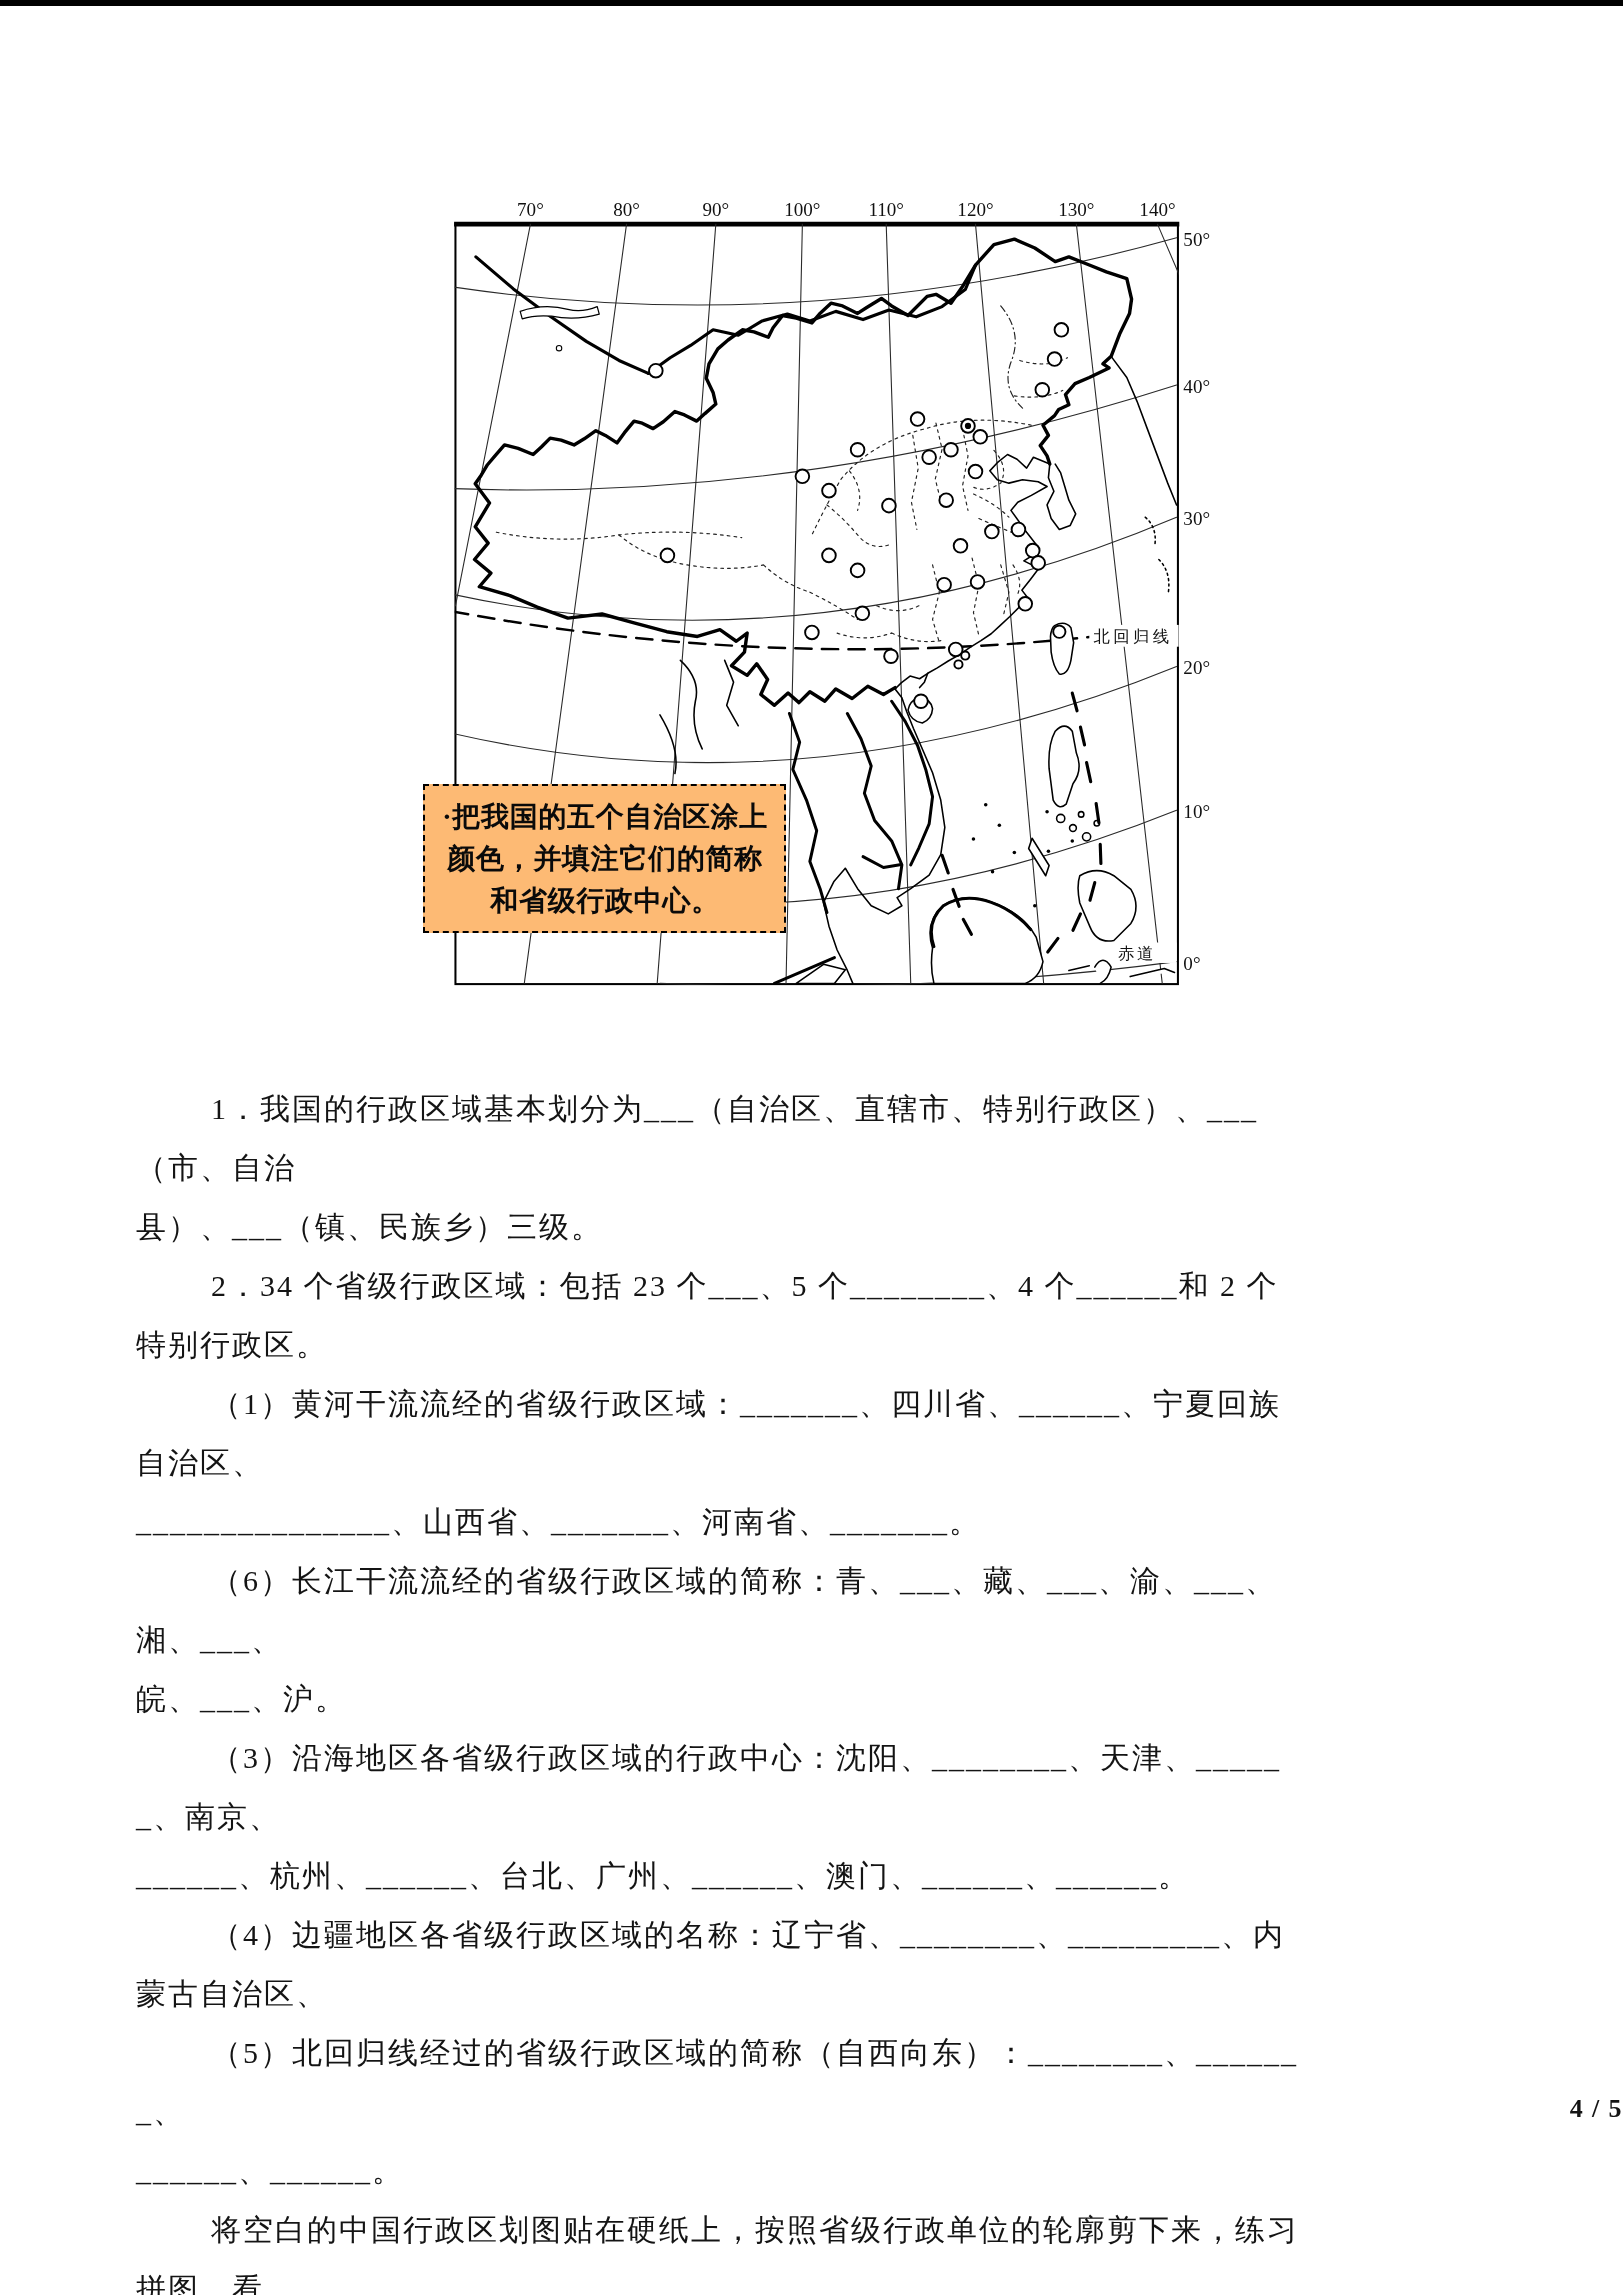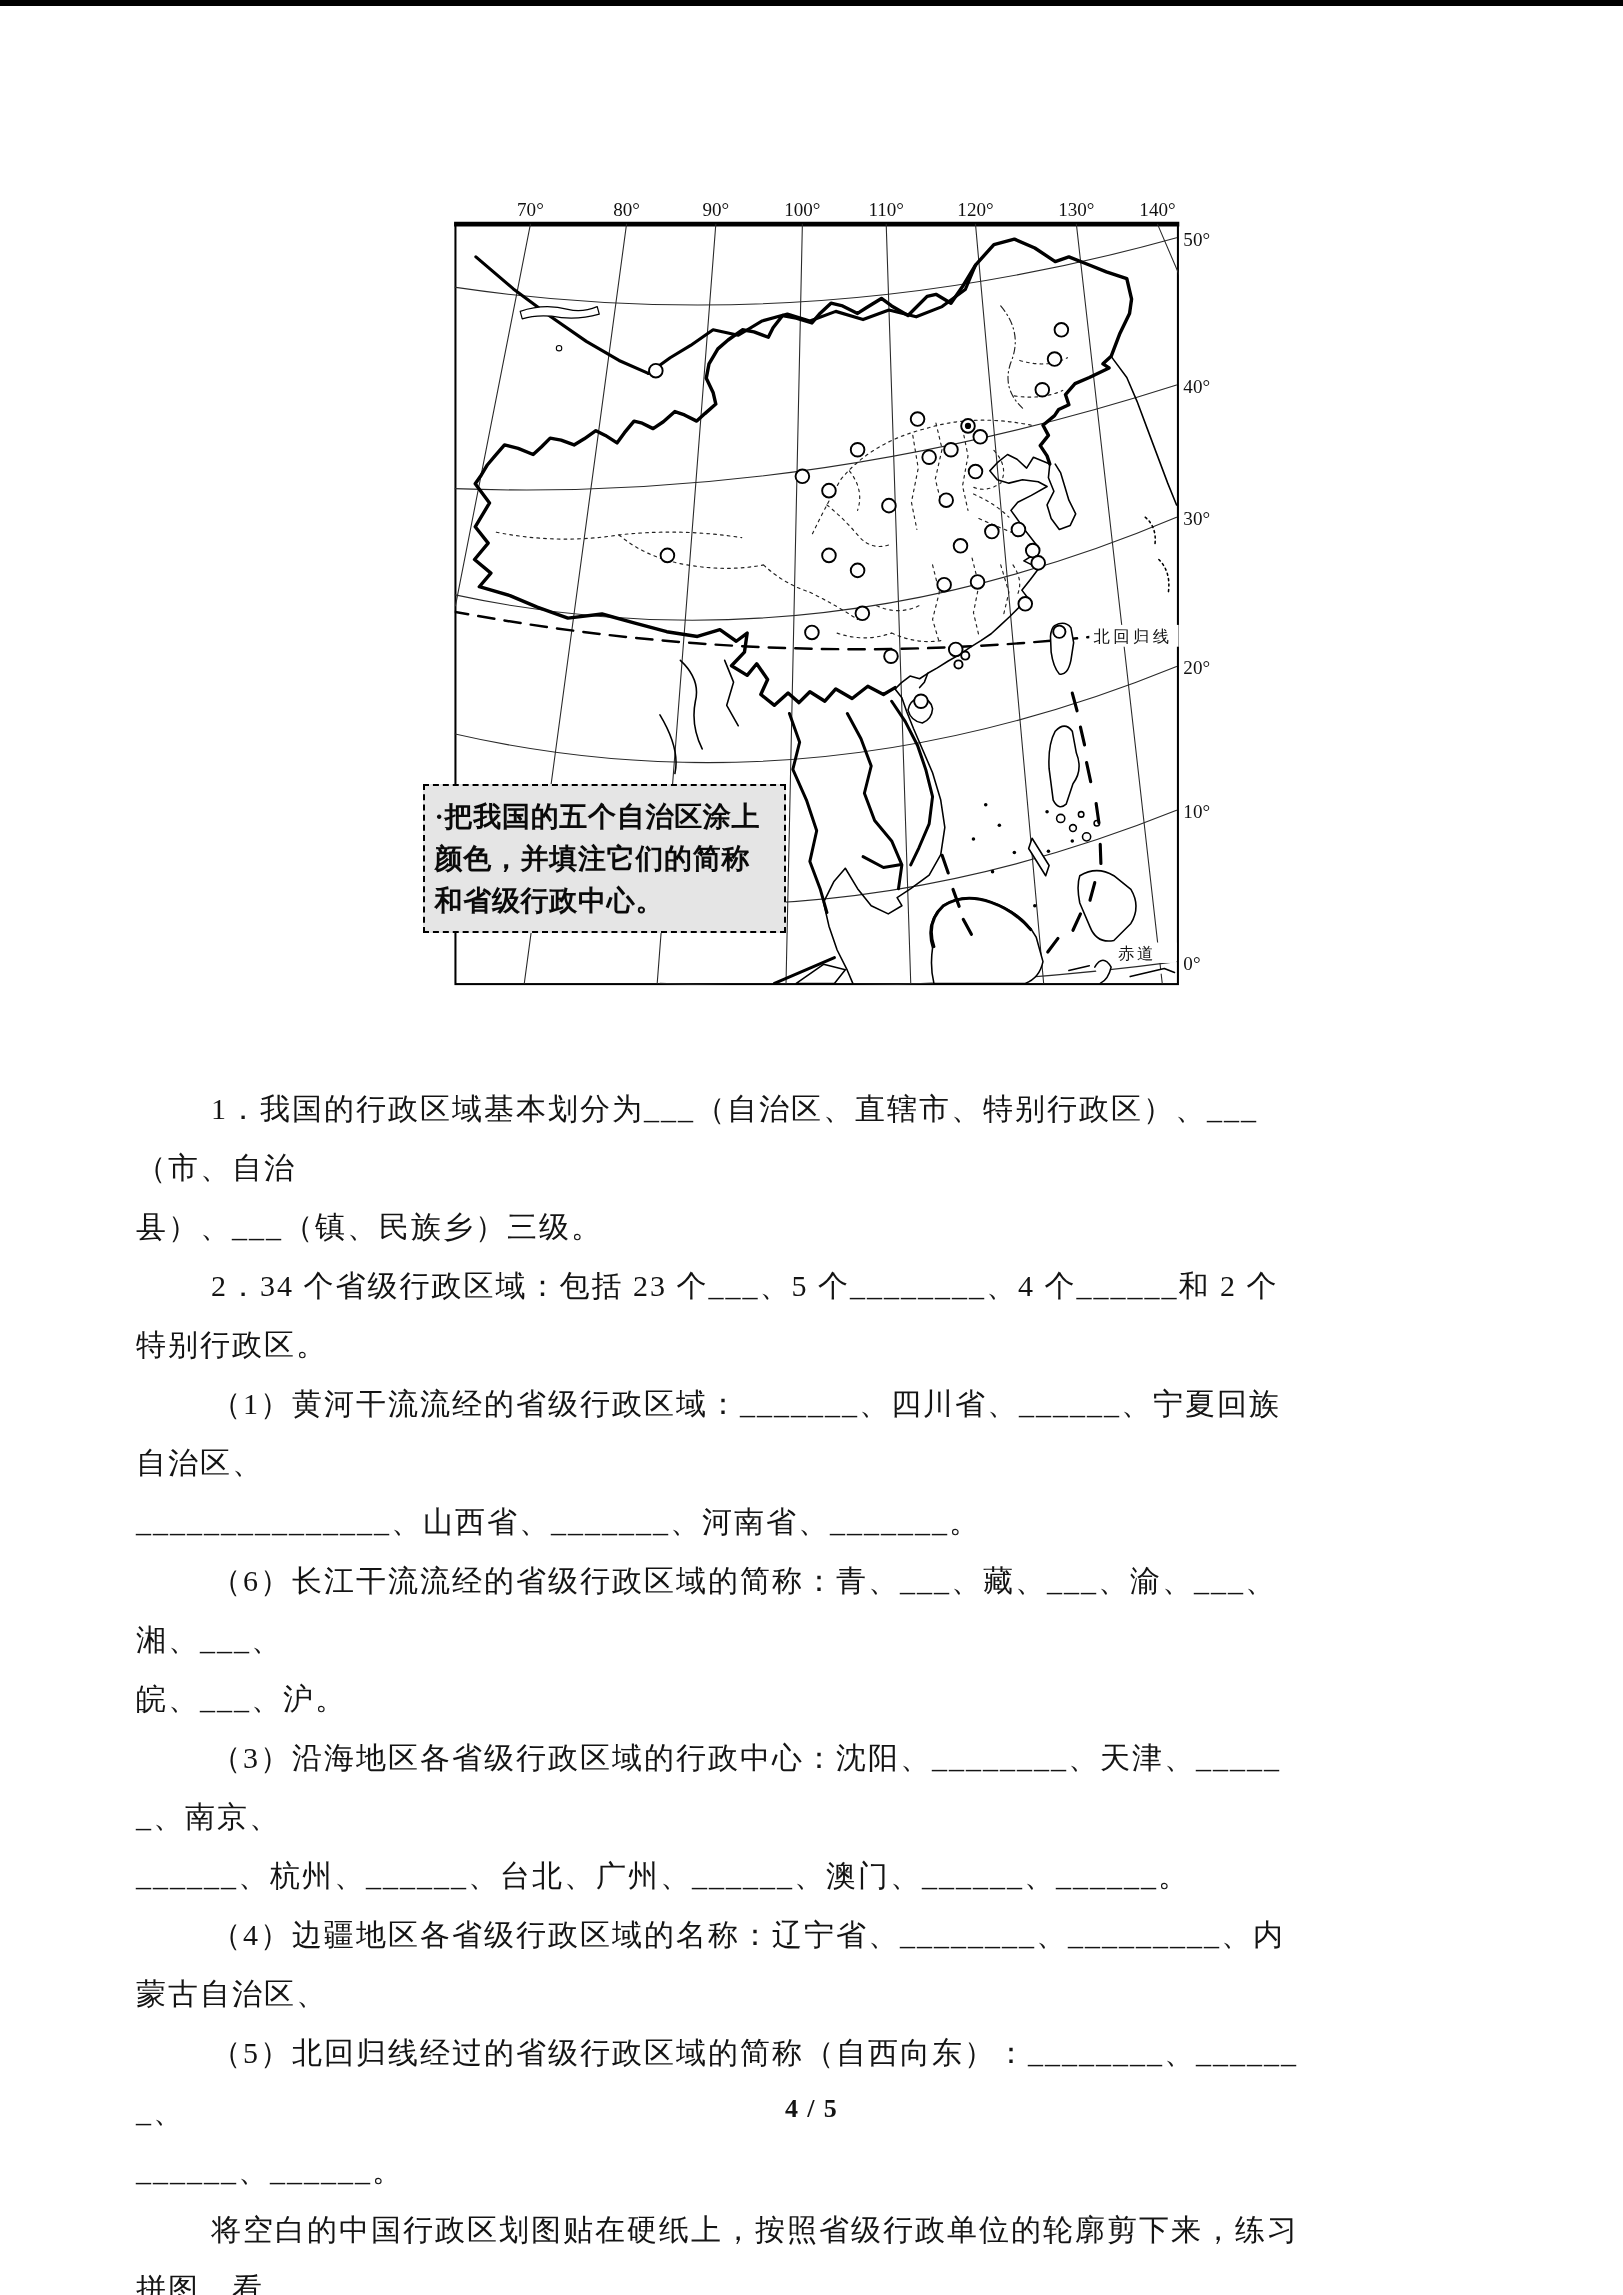--- a/index.html
+++ b/index.html
@@ -6,31 +6,31 @@
   .page{position:relative;width:1623px;height:2295px;background:#ffffff;overflow:hidden;
         font-family:"Liberation Serif","DejaVu Serif",serif;color:#111111;}
   .top-bar{position:absolute;left:0;top:0;width:1623px;height:6.1px;background:#000000;}
 
   
   .map-svg{position:absolute;left:450px;top:194px;width:777px;height:825px;}
   .map-svg text{font-family:"Liberation Serif","DejaVu Serif",serif;fill:#111111;}
 
   
   .note-box{position:absolute;left:423px;top:784px;width:363px;box-sizing:border-box;
-            background:#e5e5e5;border:2px dashed #000000;padding:9.5px 8.2px 9.5px 9.5px;z-index:5;}
+            background:#fdba74;border:2px dashed #000000;padding:9.5px 8.2px 9.5px 9.5px;z-index:5;text-align:center;}
   .note-box p{margin:0;font-size:28px;line-height:42px;font-weight:bold;color:#0a0a0a;
               letter-spacing:0.7px;word-break:break-all;}
 
   
   .body-text{position:absolute;left:0;top:1079px;width:1420px;z-index:2;}
   .tline{padding-left:136px;padding-right:116px;font-size:30px;line-height:59px;
          letter-spacing:2px;white-space:normal;word-break:break-all;color:#141414;}
   .tline.ind{text-indent:75px;}
 
-  .footer{position:absolute;left:0;top:2094px;width:1623px;text-align:center;
+  .footer{position:absolute;left:0;top:2094px;width:1623px;text-align:right;
           font-size:26px;font-weight:bold;letter-spacing:1.4px;color:#141414;}
 </style>
 </head>
 <body>
 
 <div class="page">
 
   <div class="top-bar"></div>
 
   <svg class="map-svg" viewBox="-8 -44 1140 1210" xmlns="http://www.w3.org/2000/svg">

